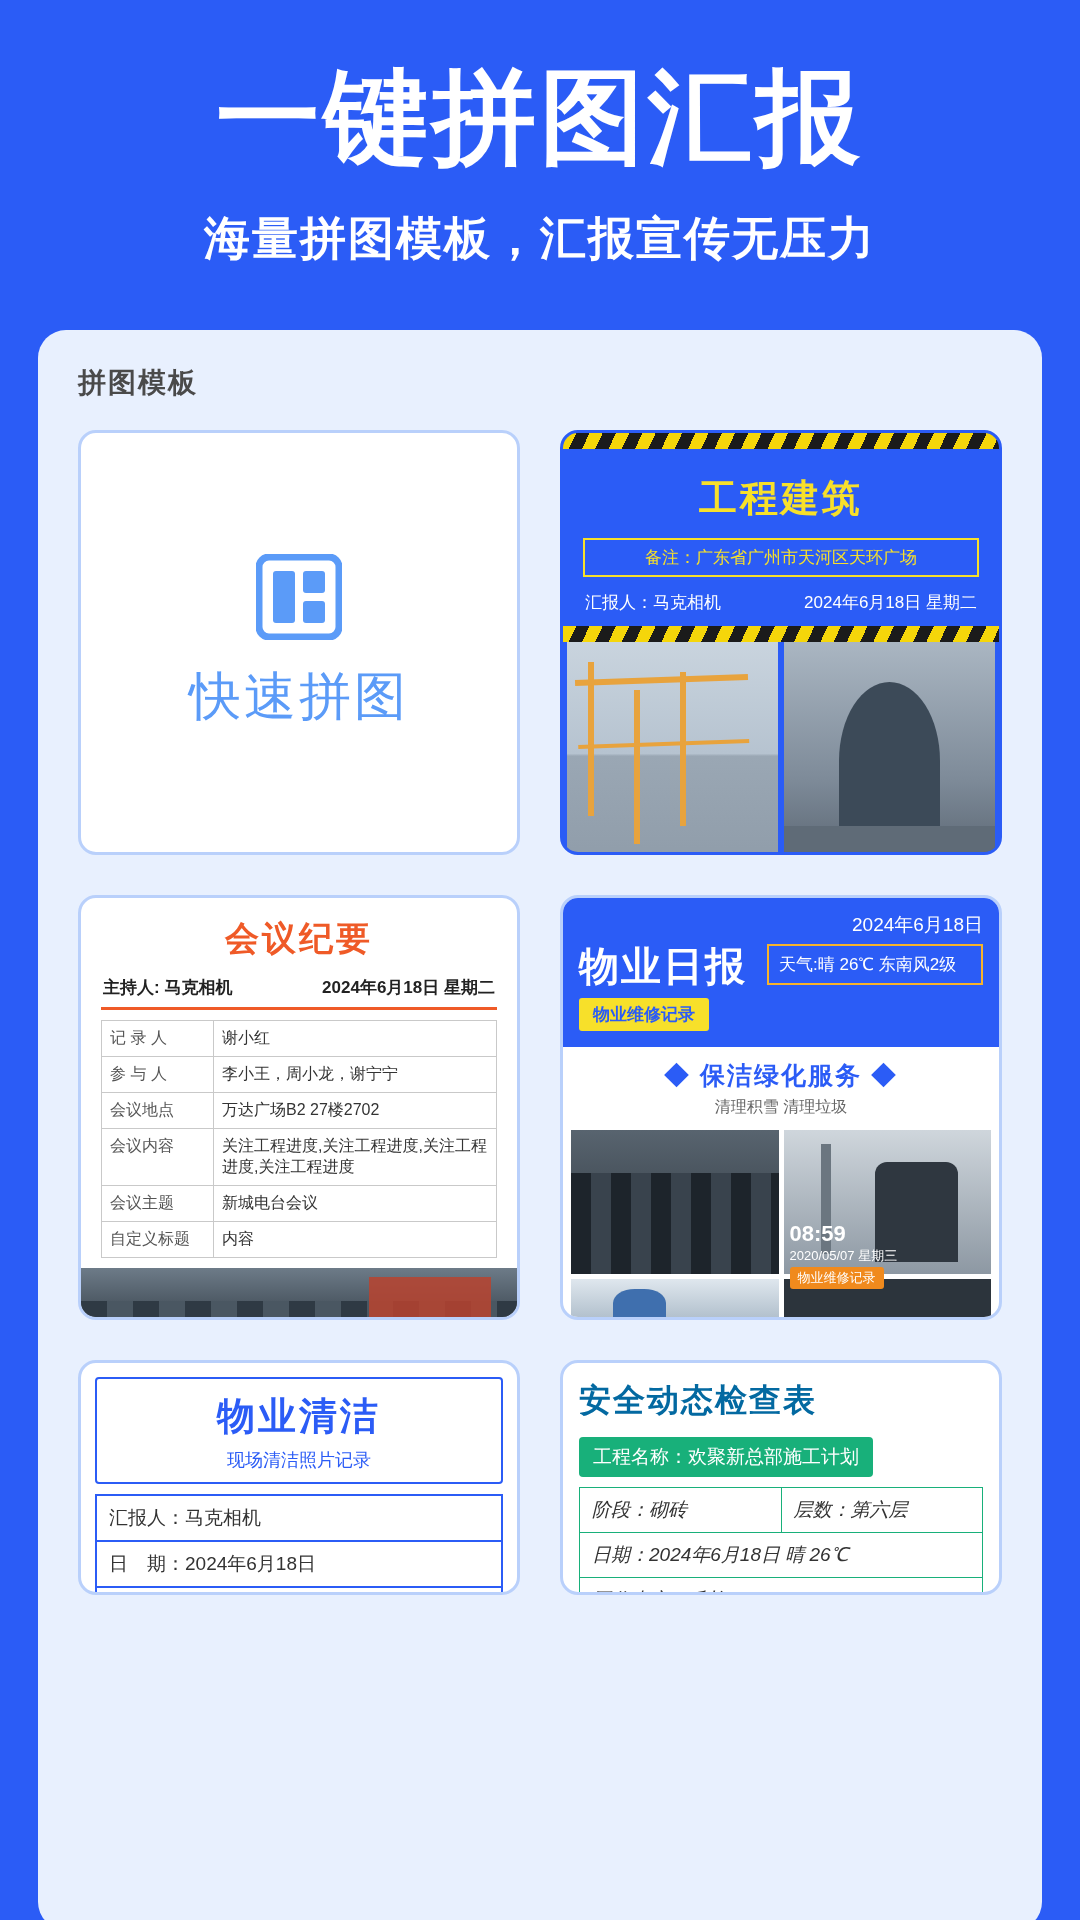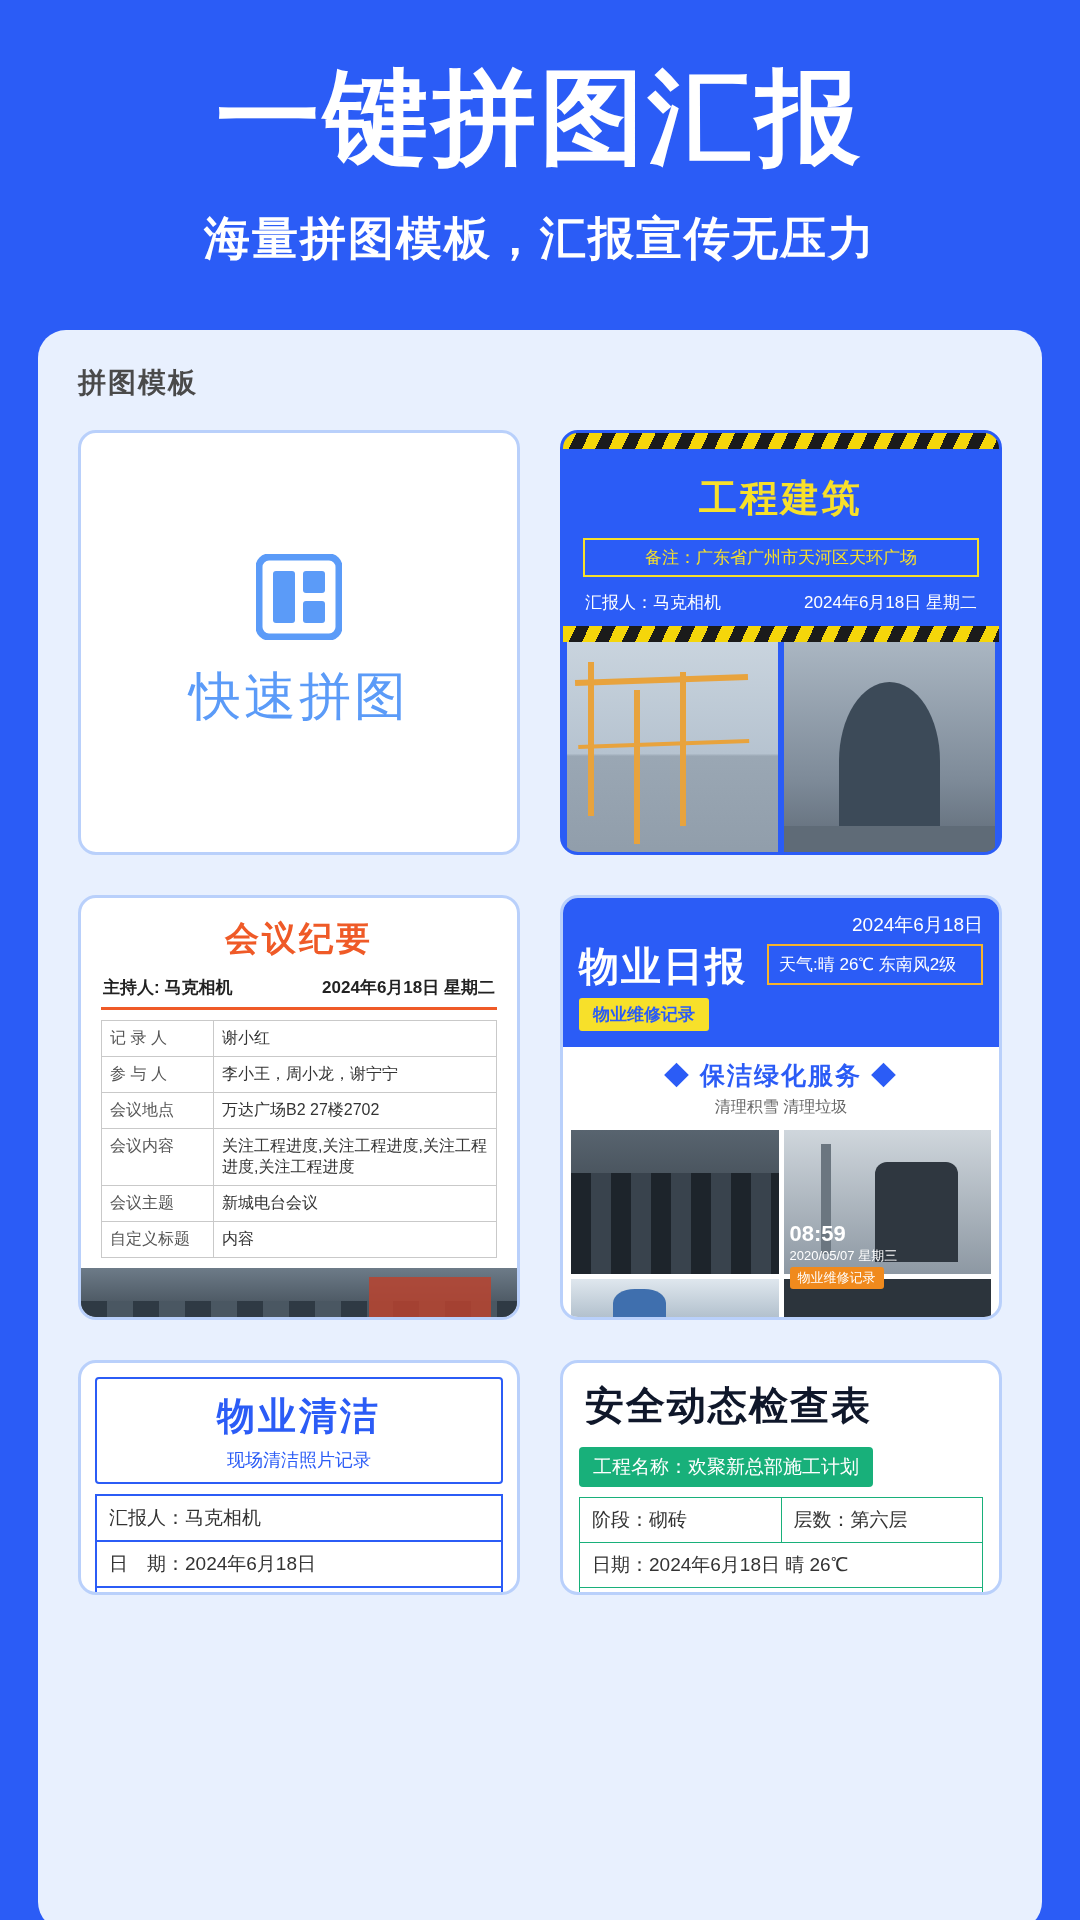--- a/index.html
+++ b/index.html
@@ -224,27 +224,27 @@
   .clean-sub { color:#2b5cf6; font-size: 18px; text-align:center; margin-top: 6px;}
   .clean-list { margin-top: 10px; }
   .clean-row {
     border: 2px solid #2b5cf6; border-top:none;
     color:#333; font-size: 19px; padding: 9px 12px;
   }
   .clean-row:first-child { border-top: 2px solid #2b5cf6; }
 
   
   .c-safe { height: 235px; padding: 16px 16px 0; }
-  .safe-title { color:#0f172a; font-size: 39px; font-weight:bold; letter-spacing:2px;margin-left:6px;}
+  .safe-title { color:#0369a1; font-size: 32px; font-weight:bold; letter-spacing:2px;}
   .safe-name {
     display:inline-block; margin-top: 14px;
     background:#18b07a; color:#ffffff; font-size: 19px;
     padding: 7px 14px; border-radius: 4px;
   }
-  .safe-grid { margin-top: 10px; }
+  .safe-grid { margin-top: 10px; font-style: italic; }
   .safe-rowpair { display:flex; }
   .safe-cell {
     border:1px solid #18b07a; color:#333; font-size: 19px;
     padding: 9px 12px; flex:1;
   }
   .safe-cell + .safe-cell { border-left: none; }
   .safe-row {
     border:1px solid #18b07a; border-top:none;
     color:#333; font-size:19px; padding: 9px 12px;
   }

